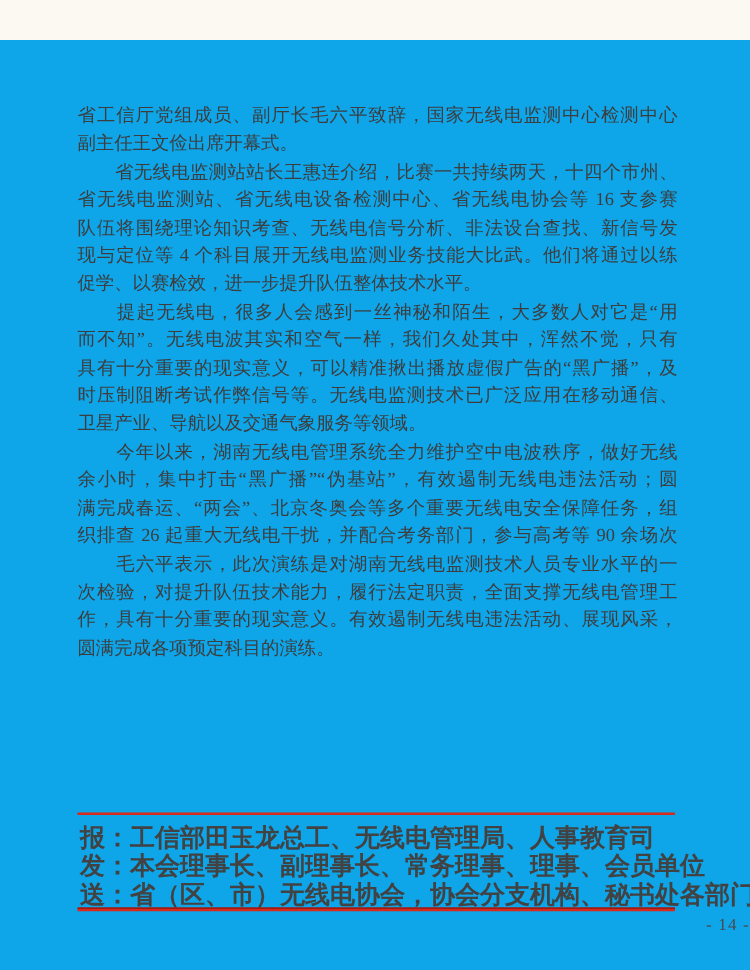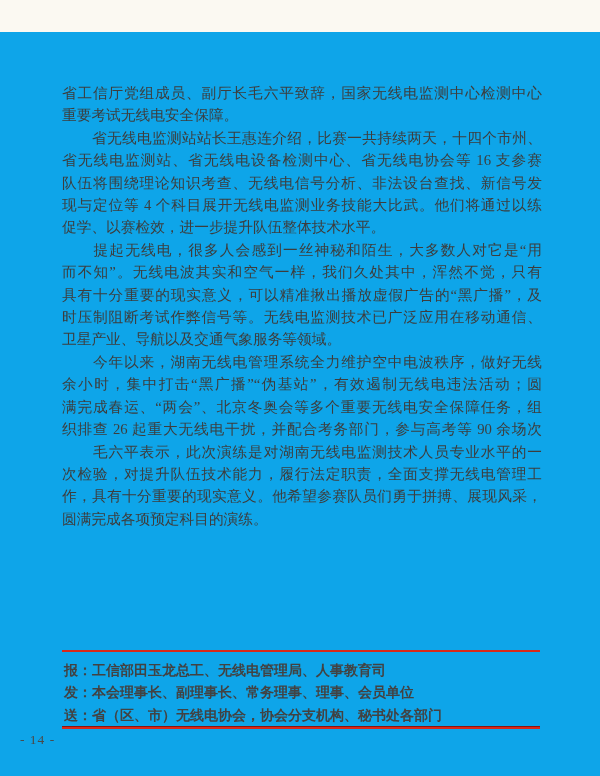--- a/index.html
+++ b/index.html
@@ -39,48 +39,48 @@
     width: 478px;
     background: #d8291a;
   }
   .rule-top { top: 618px; height: 2px; }
   .rule-bottom { top: 694px; height: 2.5px; border-top: 0.5px solid #8e150c; }
   .footer {
     position: absolute;
     left: 64px;
     top: 628px;
     width: 478px;
-    font-size: 14px;
+    font-size: 20px;
     line-height: 22.4px;
     font-weight: bold;
     color: #424242;
   }
   .footer .frow { white-space: nowrap; }
   .page-num {
     position: absolute;
     top: 700px;
     left: 0;
     width: 100%;
-    text-align: left;
+    text-align: right;
     font-size: 13.5px;
     letter-spacing: 1px;
     color: #4a4a4a;
     padding-left: 20px;
   }
 </style>
 </head>
 <body>
 
 <div class="page">
 
   <div class="body-text">
 
     <div class="para">
       <div class="line">省工信厅党组成员、副厅长毛六平致辞，国家无线电监测中心检测中心</div>
-      <div class="line end">重要考试无线电安全保障。</div>
+      <div class="line end">副主任王文俭出席开幕式。</div>
     </div>
 
     <div class="para">
       <div class="line">　　省无线电监测站站长王惠连介绍，比赛一共持续两天，十四个市州、</div>
       <div class="line">省无线电监测站、省无线电设备检测中心、省无线电协会等 16 支参赛</div>
       <div class="line">队伍将围绕理论知识考查、无线电信号分析、非法设台查找、新信号发</div>
       <div class="line">现与定位等 4 个科目展开无线电监测业务技能大比武。他们将通过以练</div>
       <div class="line end">促学、以赛检效，进一步提升队伍整体技术水平。</div>
     </div>
 
@@ -95,21 +95,21 @@
     <div class="para">
       <div class="line">　　今年以来，湖南无线电管理系统全力维护空中电波秩序，做好无线</div>
       <div class="line">余小时，集中打击“黑广播”“伪基站”，有效遏制无线电违法活动；圆</div>
       <div class="line">满完成春运、“两会”、北京冬奥会等多个重要无线电安全保障任务，组</div>
       <div class="line">织排查 26 起重大无线电干扰，并配合考务部门，参与高考等 90 余场次</div>
     </div>
 
     <div class="para">
       <div class="line">　　毛六平表示，此次演练是对湖南无线电监测技术人员专业水平的一</div>
       <div class="line">次检验，对提升队伍技术能力，履行法定职责，全面支撑无线电管理工</div>
-      <div class="line">作，具有十分重要的现实意义。他希望参赛队员们勇于拼搏、展现风采，</div>
+      <div class="line">作，具有十分重要的现实意义。有效遏制无线电违法活动、展现风采，</div>
       <div class="line end">圆满完成各项预定科目的演练。</div>
     </div>
 
   </div>
 
   <div class="rule rule-top"></div>
 
   <div class="footer">
     <div class="frow">报：工信部田玉龙总工、无线电管理局、人事教育司</div>
     <div class="frow">发：本会理事长、副理事长、常务理事、理事、会员单位</div>

